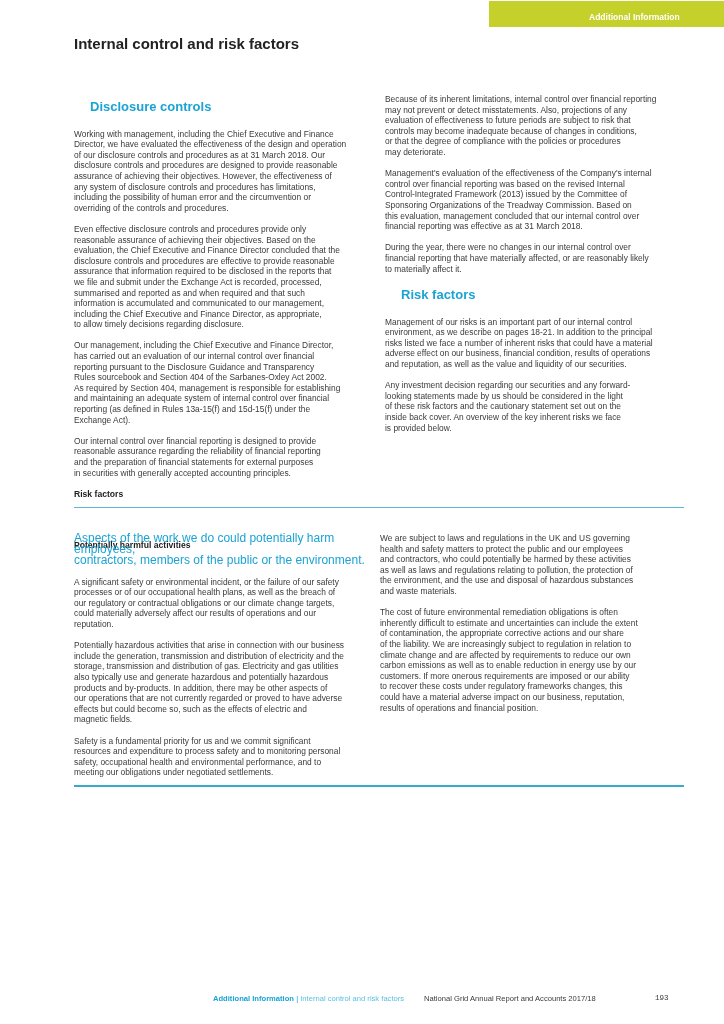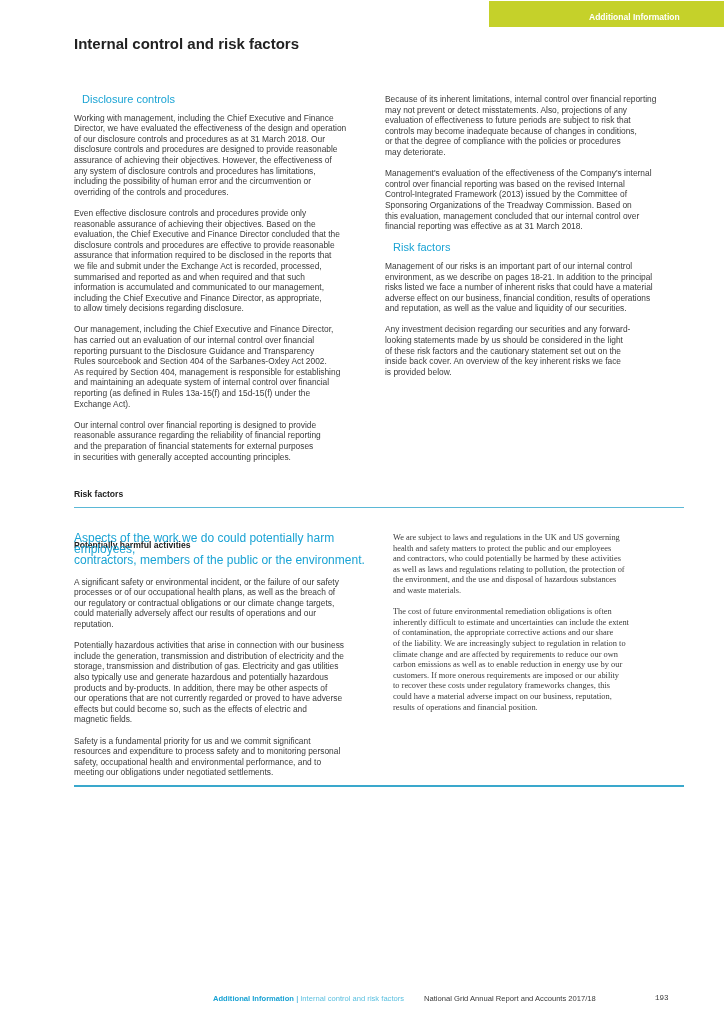--- a/index.html
+++ b/index.html
@@ -6,21 +6,21 @@
   body { width: 724px; height: 1024px; position: relative; overflow: hidden;
          font-family: "Liberation Sans", sans-serif; color: #3a3a3a; }
   .top-banner { position: absolute; left: 489px; top: 1px; width: 235px; height: 26px;
                 background: #c5d12a; }
   .top-banner span { position: absolute; left: 100px; top: 11px; font-size: 8.5px;
                      font-weight: bold; color: #ffffff; }
   .page-title { position: absolute; left: 74px; top: 35px; font-size: 15px; font-weight: bold;
                 color: #222222; margin: 0; }
   .col { position: absolute; width: 305px; font-size: 8.4px; line-height: 10.6px; }
   .col p { margin: 0 0 10.6px 0; white-space: pre-line; }
-  .h-blue { color: #1aa3d4; font-weight: normal; font-size: 11px; line-height: 10.6px; margin: 8px; }
+  .h-blue { color: #1aa3d4; font-weight: bold; font-size: 13px; line-height: 10.6px; margin: 16px; }
   .h-blue-lg { color: #1aa3d4; font-weight: normal; font-size: 12px; line-height: 11px; margin: 0 0 11px 0; white-space: pre-line; }
   .section-head { position: absolute; left: 74px; font-size: 8.6px; font-weight: bold; color: #222; }
   .rule { position: absolute; left: 74px; width: 610px; height: 1px; background: #5bb8d6; }
   .rule-thick { height: 1.5px; background: #3aa8cc; }
   .footer { position: absolute; top: 994px; font-size: 7.6px; }
   .footer .sec { color: #1aa3d4; font-weight: bold; }
   .footer .sep { color: #1aa3d4; }
   .footer .sub { color: #5bc0e0; }
 </style>
 </head>
@@ -72,20 +72,23 @@
 evaluation of effectiveness to future periods are subject to risk that
 controls may become inadequate because of changes in conditions,
 or that the degree of compliance with the policies or procedures
 may deteriorate.</p>
   <p>Management's evaluation of the effectiveness of the Company's internal
 control over financial reporting was based on the revised Internal
 Control-Integrated Framework (2013) issued by the Committee of
 Sponsoring Organizations of the Treadway Commission. Based on
 this evaluation, management concluded that our internal control over
 financial reporting was effective as at 31 March 2018.</p>
+  <p>During the year, there were no changes in our internal control over
+financial reporting that have materially affected, or are reasonably likely
+to materially affect it.</p>
   <h3 class="h-blue">Risk factors</h3>
   <p>Management of our risks is an important part of our internal control
 environment, as we describe on pages 18-21. In addition to the principal
 risks listed we face a number of inherent risks that could have a material
 adverse effect on our business, financial condition, results of operations
 and reputation, as well as the value and liquidity of our securities.</p>
   <p>Any investment decision regarding our securities and any forward-
 looking statements made by us should be considered in the light
 of these risk factors and the cautionary statement set out on the
 inside back cover. An overview of the key inherent risks we face
@@ -111,21 +114,21 @@
 products and by-products. In addition, there may be other aspects of
 our operations that are not currently regarded or proved to have adverse
 effects but could become so, such as the effects of electric and
 magnetic fields.</p>
   <p>Safety is a fundamental priority for us and we commit significant
 resources and expenditure to process safety and to monitoring personal
 safety, occupational health and environmental performance, and to
 meeting our obligations under negotiated settlements.</p>
 </div>
 
-<div class="col" style="left:393px; top:533px;font-family:Liberation Serif, serif;">
+<div class="col" style="left:380px; top:533px;">
   <p>We are subject to laws and regulations in the UK and US governing
 health and safety matters to protect the public and our employees
 and contractors, who could potentially be harmed by these activities
 as well as laws and regulations relating to pollution, the protection of
 the environment, and the use and disposal of hazardous substances
 and waste materials.</p>
   <p>The cost of future environmental remediation obligations is often
 inherently difficult to estimate and uncertainties can include the extent
 of contamination, the appropriate corrective actions and our share
 of the liability. We are increasingly subject to regulation in relation to

